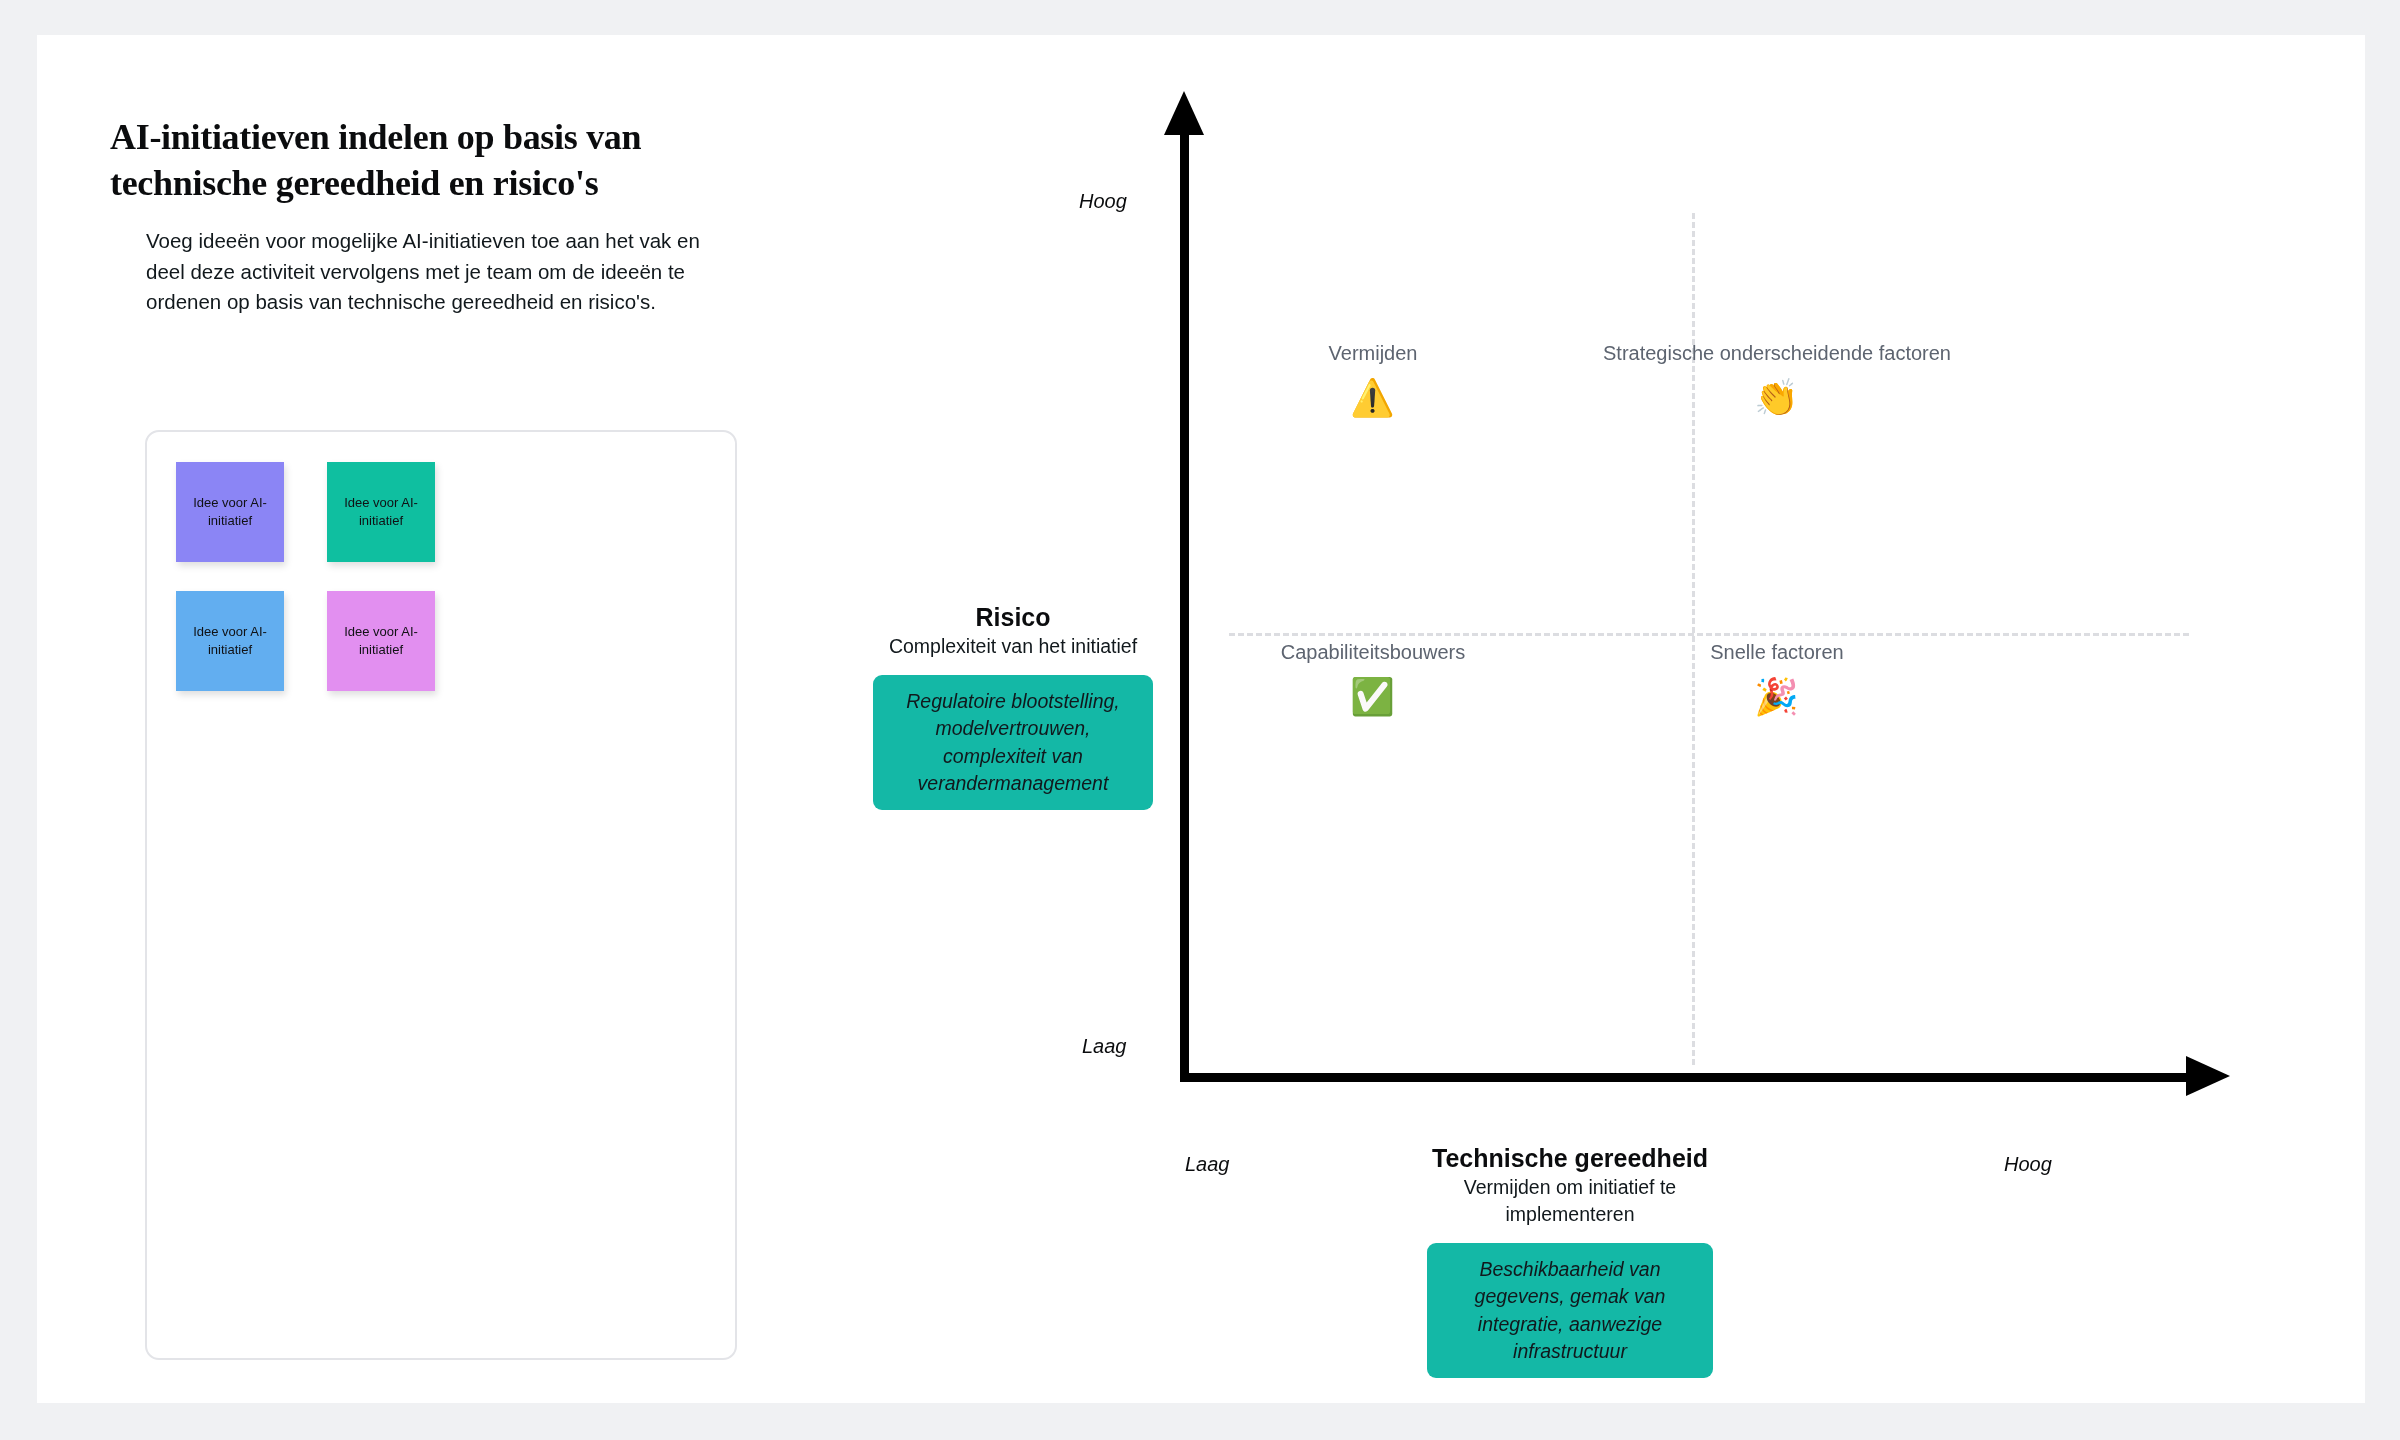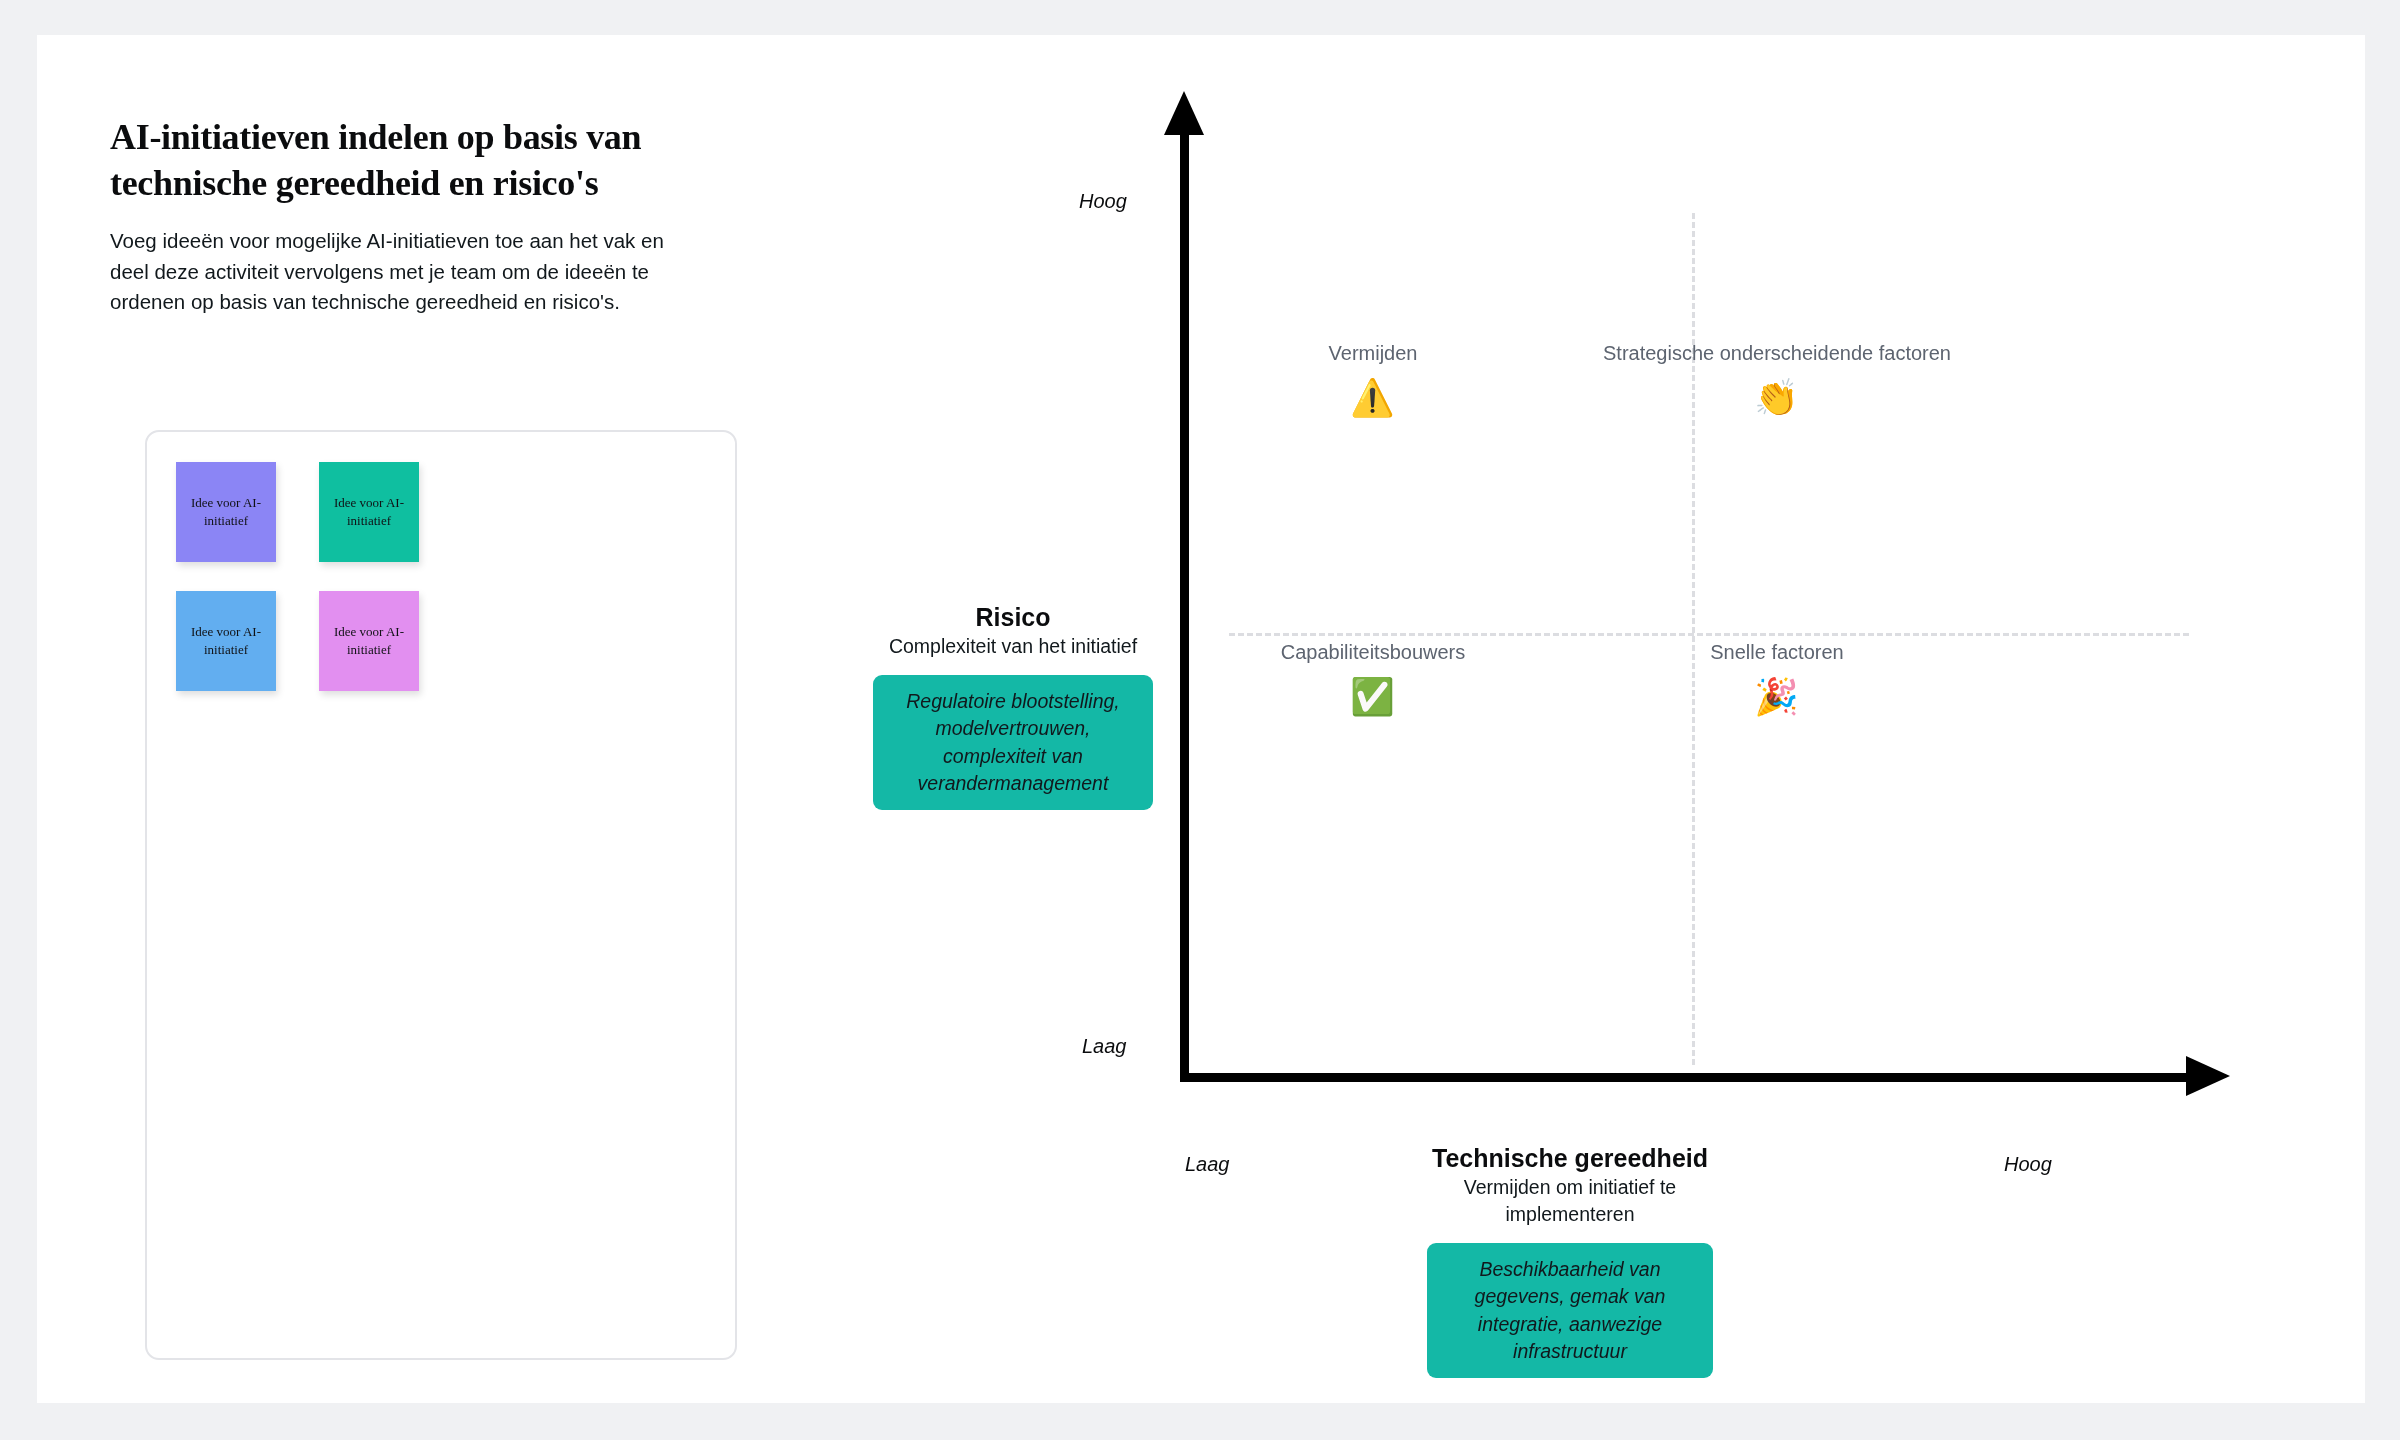--- a/index.html
+++ b/index.html
@@ -35,46 +35,46 @@
     letter-spacing: -0.3px;
     width: 580px;
     font-family: Liberation Serif, serif;
   }
   #page-description {
     margin-top: 20px;
     font-size: 20.5px;
     line-height: 1.48;
     color: #11181C;
     width: 568px;
+    margin-left: 36px;
   }
 
   
   #idea-canvas {
     position: absolute;
     left: 108px; top: 395px;
     width: 592px; height: 930px;
     border: 2px solid #E3E4E8;
     border-radius: 14px;
     background: #FFFFFF;
   }
   .sticky-row { position: absolute; display: flex; gap: 43px; }
   #sticky-row-1 { left: 29px; top: 30px; }
   #sticky-row-2 { left: 29px; top: 159px; }
   .sticky {
-    width: 100px; height: 100px;
+    width: 108px; height: 100px;
     display: flex;
     align-items: center;
     justify-content: center;
     text-align: center;
     font-size: 13px;
     line-height: 1.35;
     color: #101114;
     box-shadow: 2px 4px 7px rgba(0,0,0,0.13);
     padding: 4px;
-    font-family: Liberation Serif, serif;
   }
 
   
   #matrix {
     position: absolute;
     left: 0; top: 0;
     width: 2128px; height: 1368px;
     pointer-events: none;
   }
   #matrix > * { pointer-events: auto; }

